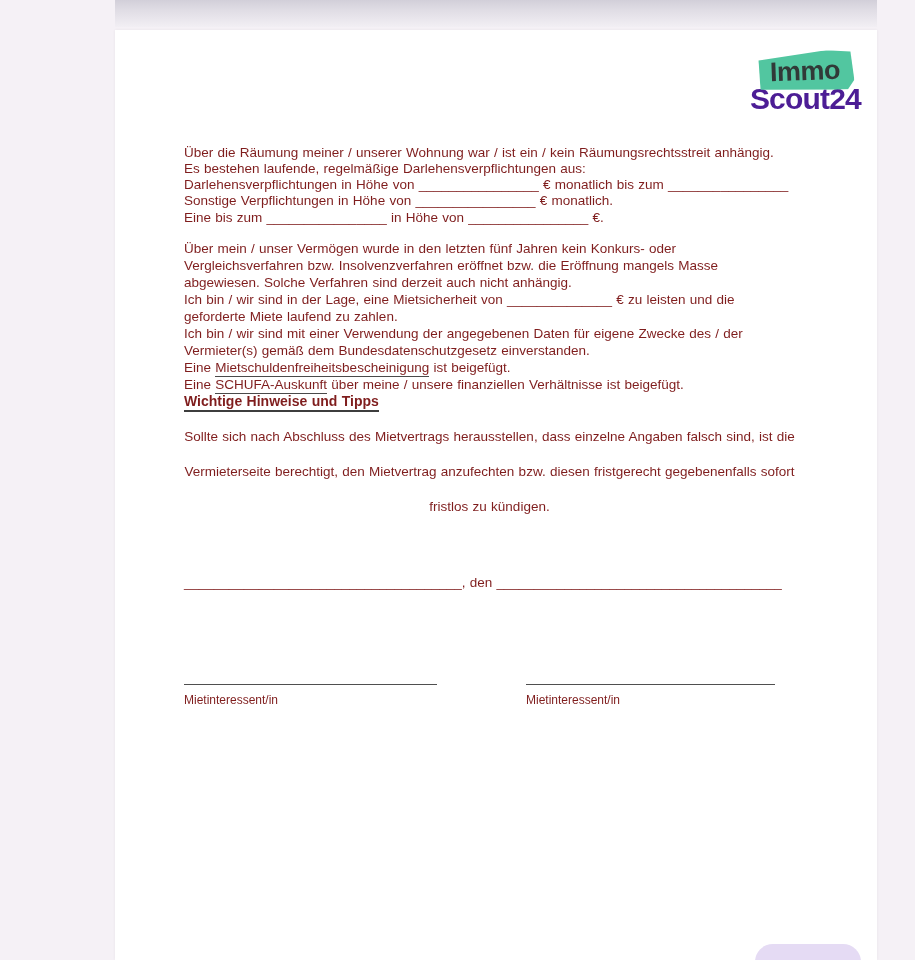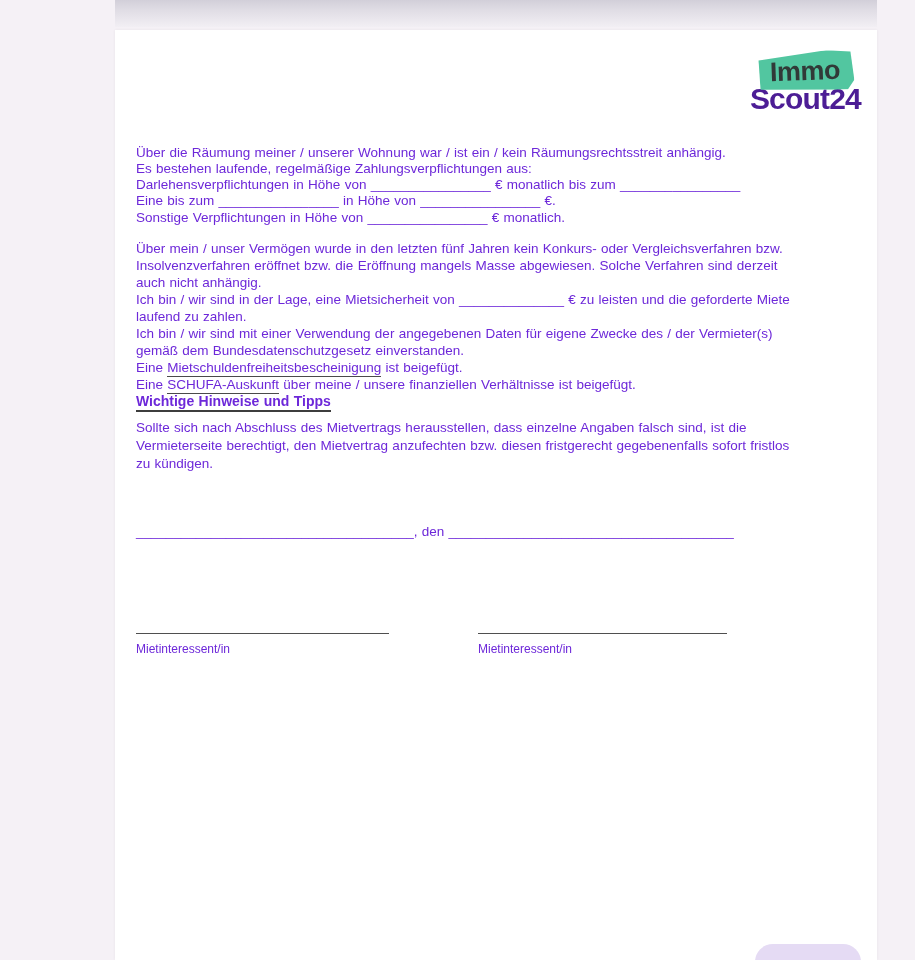--- a/index.html
+++ b/index.html
@@ -52,22 +52,23 @@
     font-weight: bold;
     color: #4c1d95;
     letter-spacing: -0.8px;
   }
   
   .content {
     position: relative;
     padding: 114px 82px 0 21px;
     font-size: 13.5px;
     line-height: 17px;
-    color: #6d28d9;
+    color: #7f1d1d;
     word-spacing: 0.5px;
+    margin-left: 48px;
   }
   .content p { margin: 0; }
   .p-eviction   { margin-bottom: 15px; }
   .payments     { line-height: 16.2px; margin-bottom: 14px; }
   .p-affidavit  { margin-bottom: 13px; }
   .p-insolvency { margin-bottom: 12px; }
   .p-deposit    { margin-bottom: 13px; }
   .p-consent    { margin-bottom: 13px; }
   .p-attach-rent   { margin-bottom: 15px; }
   .p-attach-schufa { margin-bottom: 17px; }
@@ -77,21 +78,21 @@
   }
   .hints-heading {
     margin-bottom: 9px;
     font-size: 14px;
     font-weight: bold;
   }
   .hints-heading .hu {
     border-bottom: 2px solid #3d3d3d;
     padding-bottom: 1px;
   }
-  .hints { line-height: 18px; }
+  .hints { line-height: 35px; text-align: center; }
   .date-line { margin-top: 50px; white-space: nowrap; }
   .sig-row {
     display: flex;
     margin-top: 93px;
   }
   .sig-col-left  { width: 253px; }
   .sig-col-right { width: 249px; margin-left: 89px; }
   .sig-rule {
     height: 0;
     border-top: 1.5px solid #4f4f4f;
@@ -120,24 +121,24 @@
         <span class="badge-text">Immo</span>
       </div>
       <div class="logo-brand">Scout24</div>
     </div>
 
     <div class="content">
 
       <p class="p-eviction">Über die Räumung meiner / unserer Wohnung war / ist ein / kein Räumungsrechtsstreit anhängig.</p>
 
       <div class="payments">
-        <div>Es bestehen laufende, regelmäßige Zahlungsverpflichtungen aus:</div>
+        <div>Es bestehen laufende, regelmäßige Darlehensverpflichtungen aus:</div>
         <div>Darlehensverpflichtungen in Höhe von ________________ € monatlich bis zum ________________</div>
+        <div>Sonstige Verpflichtungen in Höhe von ________________ € monatlich.</div>
         <div>Eine bis zum ________________ in Höhe von ________________ €.</div>
-        <div>Sonstige Verpflichtungen in Höhe von ________________ € monatlich.</div>
       </div>
 
 
       <p class="p-insolvency">Über mein / unser Vermögen wurde in den letzten fünf Jahren kein Konkurs- oder Vergleichsverfahren bzw. Insolvenzverfahren eröffnet bzw. die Eröffnung mangels Masse abgewiesen. Solche Verfahren sind derzeit auch nicht anhängig.</p>
 
       <p class="p-deposit">Ich bin / wir sind in der Lage, eine Mietsicherheit von ______________ € zu leisten und die geforderte Miete laufend zu zahlen.</p>
 
       <p class="p-consent">Ich bin / wir sind mit einer Verwendung der angegebenen Daten für eigene Zwecke des / der Vermieter(s) gemäß dem Bundesdatenschutzgesetz einverstanden.</p>
 
       <p class="p-attach-rent">

